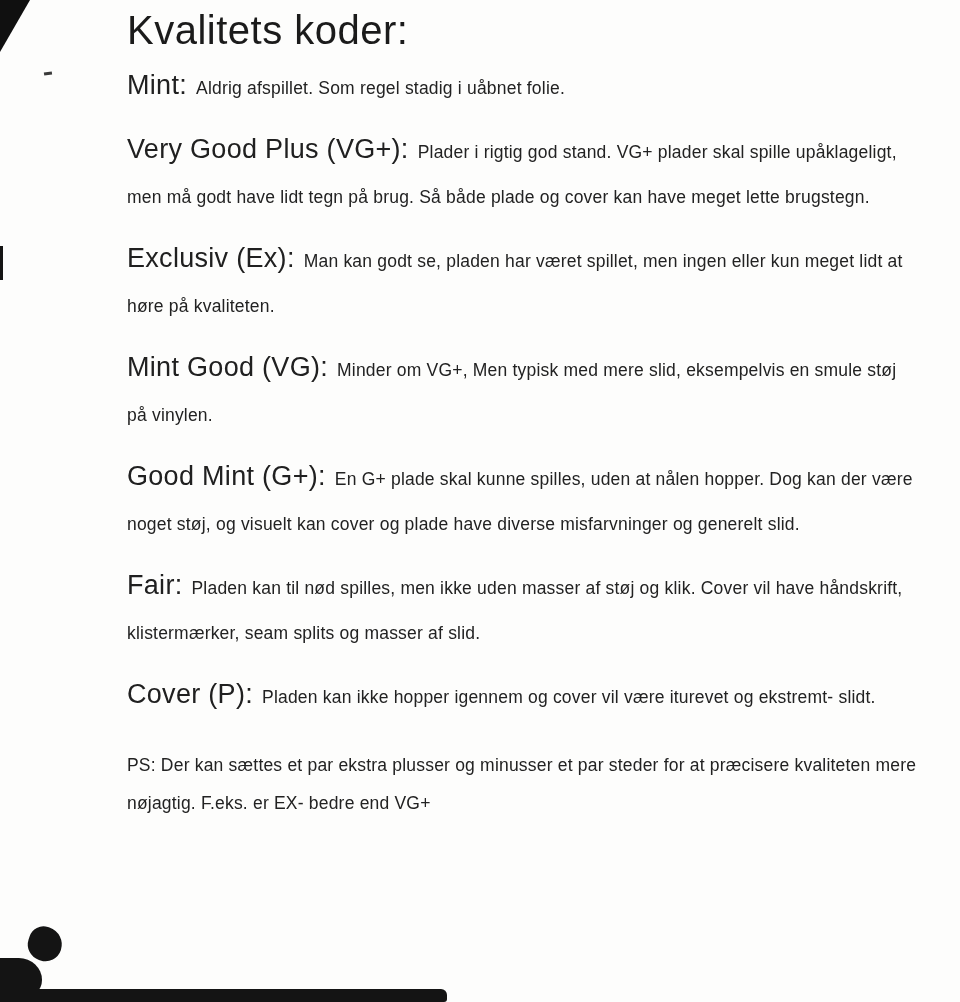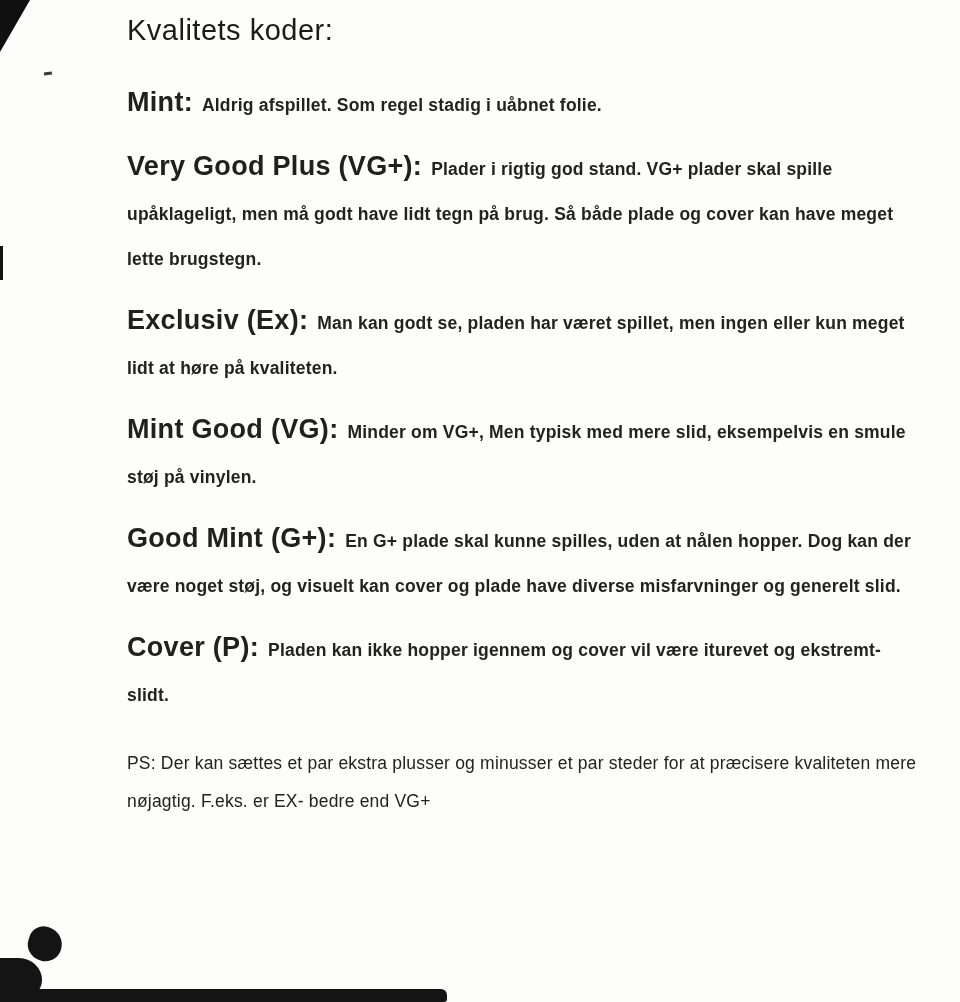--- a/index.html
+++ b/index.html
@@ -16,31 +16,30 @@
     color: #1d1d1d;
     background: #fdfdfc;
   }
   .page {
     position: absolute;
     top: 0;
     left: 127px;
     width: 790px;
   }
   .title {
-    font-size: 29px;
+    font-size: 40px;
     font-weight: 400;
     letter-spacing: 0.5px;
     color: #1b1b1b;
-    margin: 10px 0 30px 0;
+    margin: 10px 0 13px 0;
     line-height: 40px;
   }
   .entry {
     margin: 0 0 16px 0;
     line-height: 45px;
-    font-weight: bold;
   }
   .term {
     font-size: 27px;
     color: #202020;
     letter-spacing: 0.3px;
     margin-right: 9px;
   }
   .desc {
     font-size: 17.5px;
     color: #222222;
@@ -134,20 +133,23 @@
 
   <p class="entry">
     <span class="term">Mint Good (VG):</span><span class="desc">Minder om VG+, Men typisk med mere slid, eksempelvis en smule støj på vinylen.</span>
   </p>
 
   <p class="entry">
     <span class="term">Good Mint (G+):</span><span class="desc">En G+ plade skal kunne spilles, uden at nålen hopper. Dog kan der være noget støj, og visuelt kan cover og plade have diverse misfarvninger og generelt slid.</span>
   </p>
 
 
+  <p class="entry">
+    <span class="term">Fair:</span><span class="desc">Pladen kan til nød spilles, men ikke uden masser af støj og klik. Cover vil have håndskrift, klistermærker, seam splits og masser af slid.</span>
+  </p>
 
   <p class="entry">
     <span class="term">Cover (P):</span><span class="desc">Pladen kan ikke hopper igennem og cover vil være iturevet og ekstremt- slidt.</span>
   </p>
 
   <p class="ps-note">PS: Der kan sættes et par ekstra plusser og minusser et par steder for at præcisere kvaliteten mere nøjagtig. F.eks. er EX- bedre end VG+</p>
 
 </div>
 
 </body></html>

